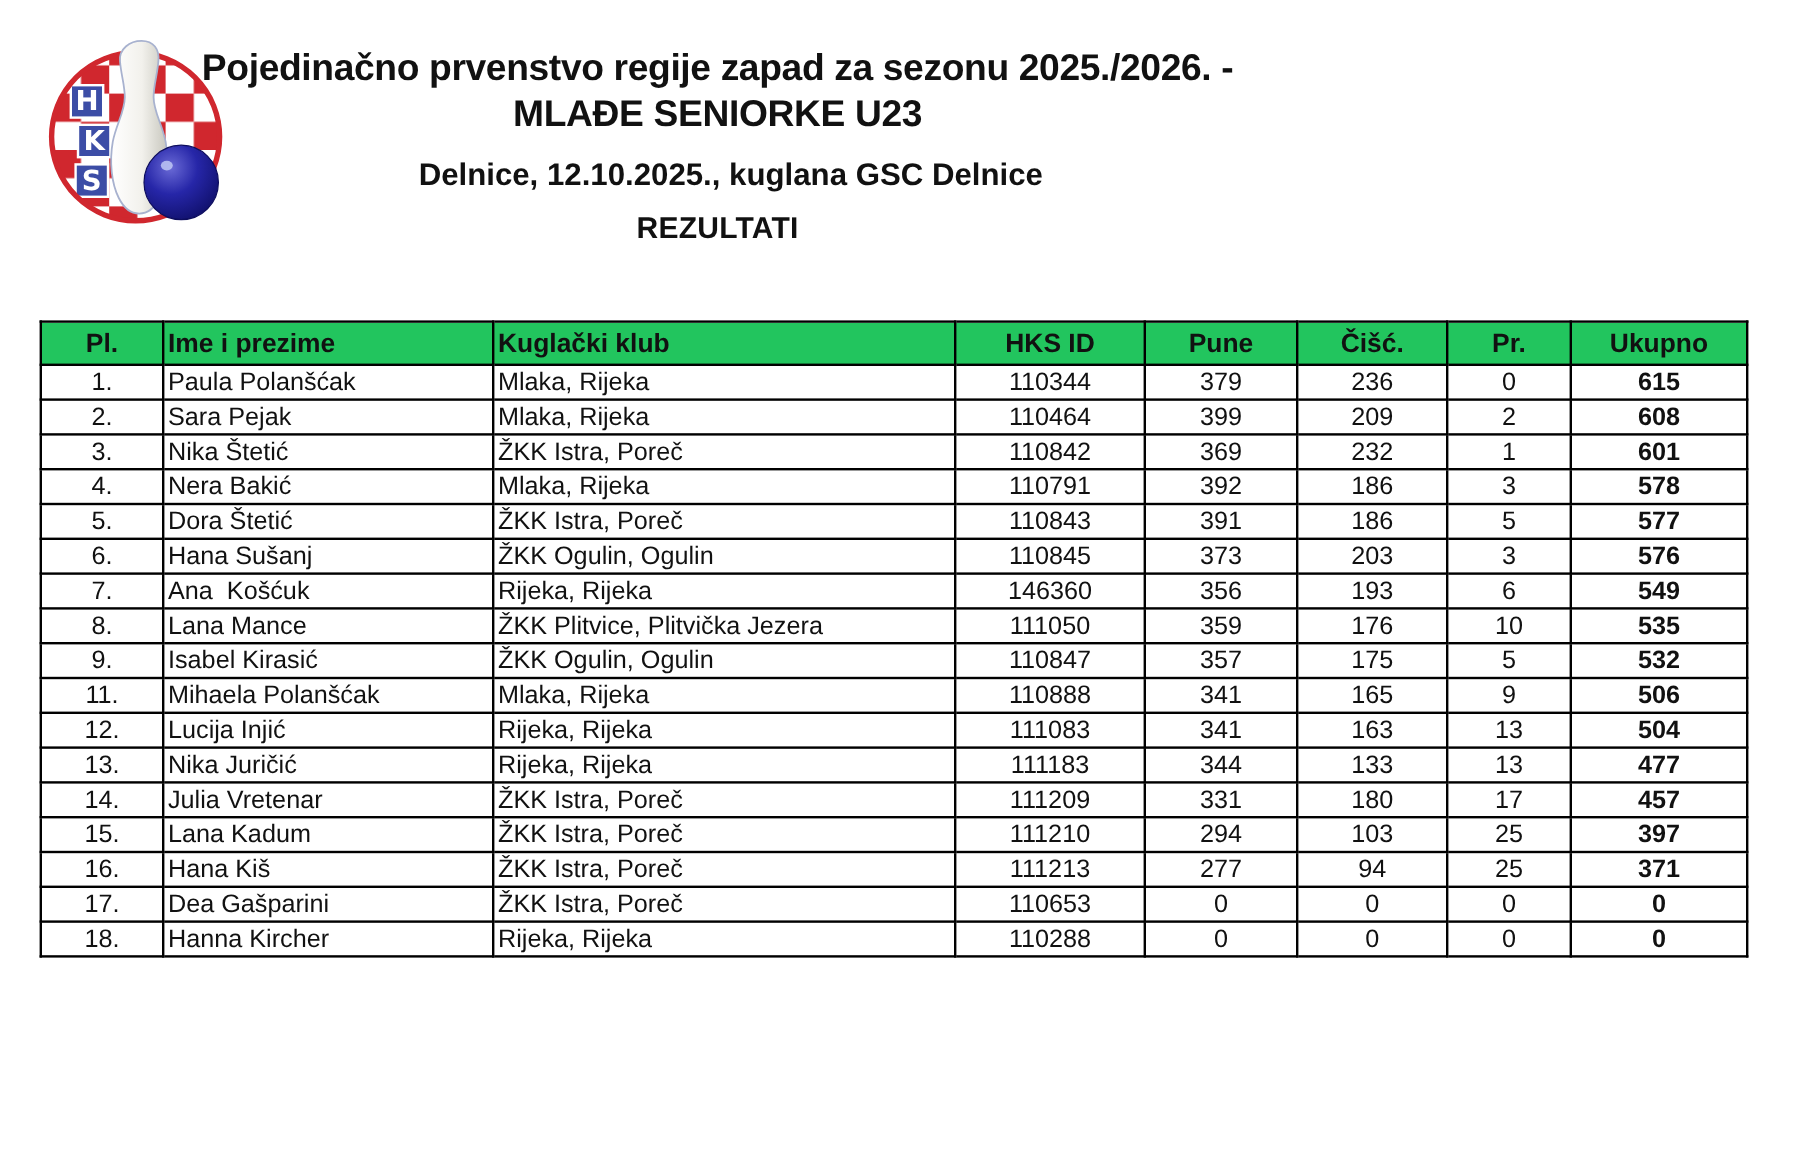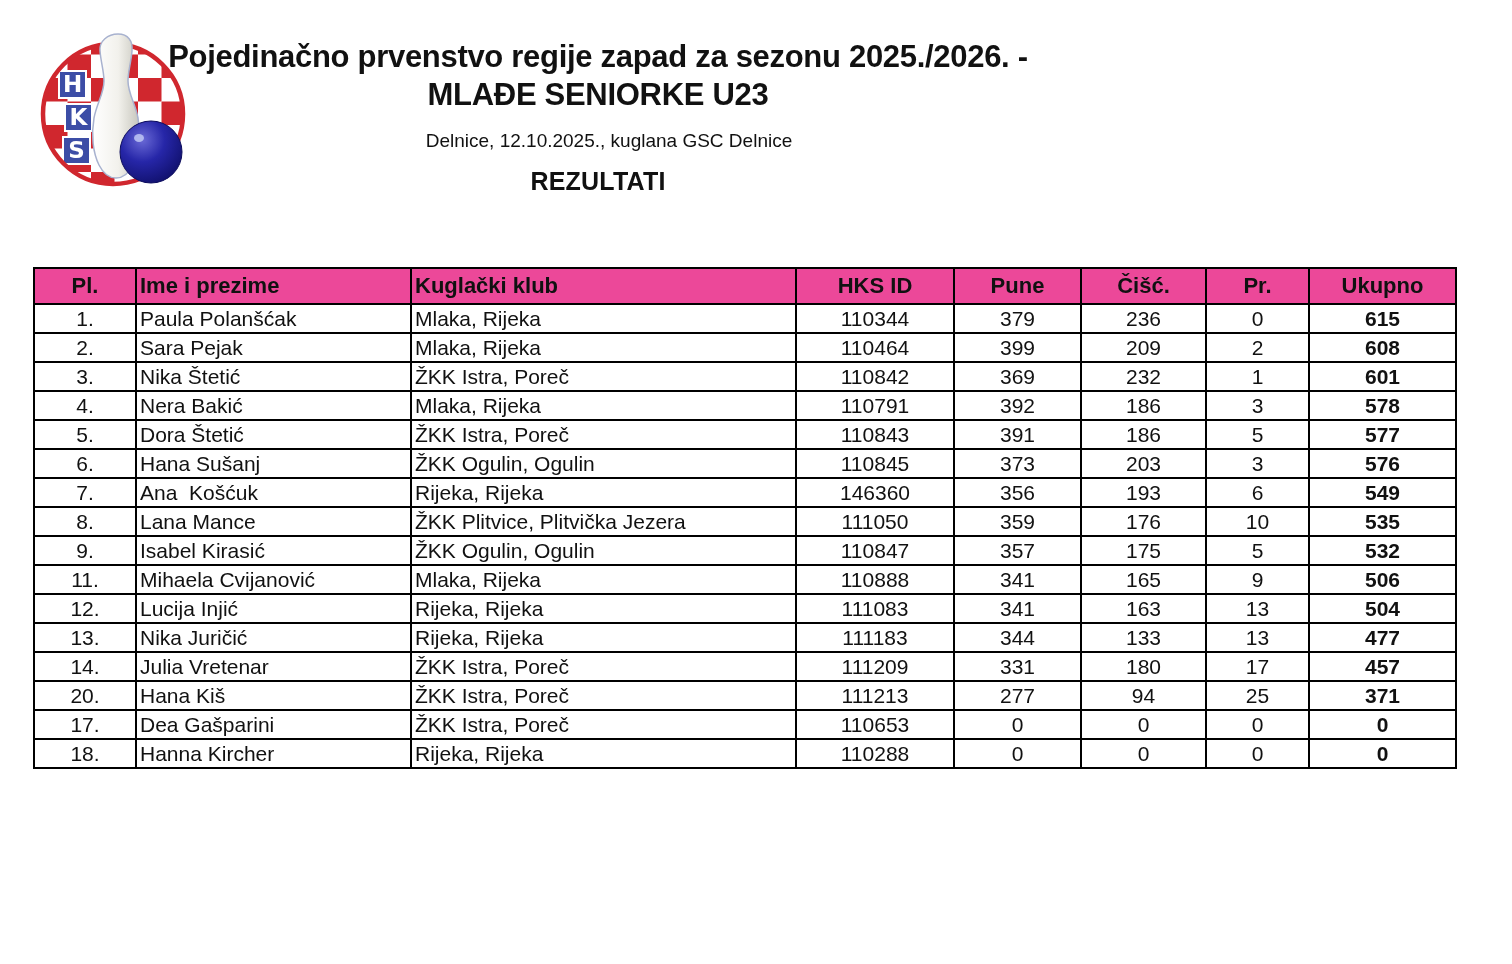--- a/index.html
+++ b/index.html
@@ -27,22 +27,22 @@
     text-align: center;
   }
   .title {
     font-size: 31px;
     font-weight: bold;
     line-height: 1.22;
     letter-spacing: -0.3px;
   }
   .subtitle {
     margin-top: 16px;
-    font-size: 19px;
-    font-weight: normal;
+    font-size: 26px;
+    font-weight: bold;
     margin-left: 22px;
   }
   .section-title {
     margin-top: 15px;
     font-size: 25px;
     font-weight: bold;
     letter-spacing: 0.2px;
   }
 
   
@@ -54,21 +54,21 @@
     table-layout: fixed;
   }
   table.results th, table.results td {
     border: 2px solid #000;
     font-size: 21px;
     white-space: pre;
     overflow: hidden;
     padding: 1px 3px;
   }
   table.results th {
-    background: #ec4899;
+    background: #22c55e;
     height: 36px;
     font-size: 22px;
     font-weight: bold;
   }
   table.results td { height: 29px; background: #fff; }
   .al { text-align: left; padding-left: 4px; }
   .ac { text-align: center; }
   .bold { font-weight: bold; }
 </style>
 </head>
@@ -244,21 +244,21 @@
           <td class="al">Isabel Kirasić</td>
           <td class="al">ŽKK Ogulin, Ogulin</td>
           <td class="ac">110847</td>
           <td class="ac">357</td>
           <td class="ac">175</td>
           <td class="ac">5</td>
           <td class="ac bold">532</td>
         </tr>
         <tr>
           <td class="ac">11.</td>
-          <td class="al">Mihaela Cvijanović</td>
+          <td class="al">Mihaela Polanšćak</td>
           <td class="al">Mlaka, Rijeka</td>
           <td class="ac">110888</td>
           <td class="ac">341</td>
           <td class="ac">165</td>
           <td class="ac">9</td>
           <td class="ac bold">506</td>
         </tr>
         <tr>
           <td class="ac">12.</td>
           <td class="al">Lucija Injić</td>
@@ -283,21 +283,31 @@
           <td class="ac">14.</td>
           <td class="al">Julia Vretenar</td>
           <td class="al">ŽKK Istra, Poreč</td>
           <td class="ac">111209</td>
           <td class="ac">331</td>
           <td class="ac">180</td>
           <td class="ac">17</td>
           <td class="ac bold">457</td>
         </tr>
         <tr>
-          <td class="ac">20.</td>
+          <td class="ac">15.</td>
+          <td class="al">Lana Kadum</td>
+          <td class="al">ŽKK Istra, Poreč</td>
+          <td class="ac">111210</td>
+          <td class="ac">294</td>
+          <td class="ac">103</td>
+          <td class="ac">25</td>
+          <td class="ac bold">397</td>
+        </tr>
+        <tr>
+          <td class="ac">16.</td>
           <td class="al">Hana Kiš</td>
           <td class="al">ŽKK Istra, Poreč</td>
           <td class="ac">111213</td>
           <td class="ac">277</td>
           <td class="ac">94</td>
           <td class="ac">25</td>
           <td class="ac bold">371</td>
         </tr>
         <tr>
           <td class="ac">17.</td>

